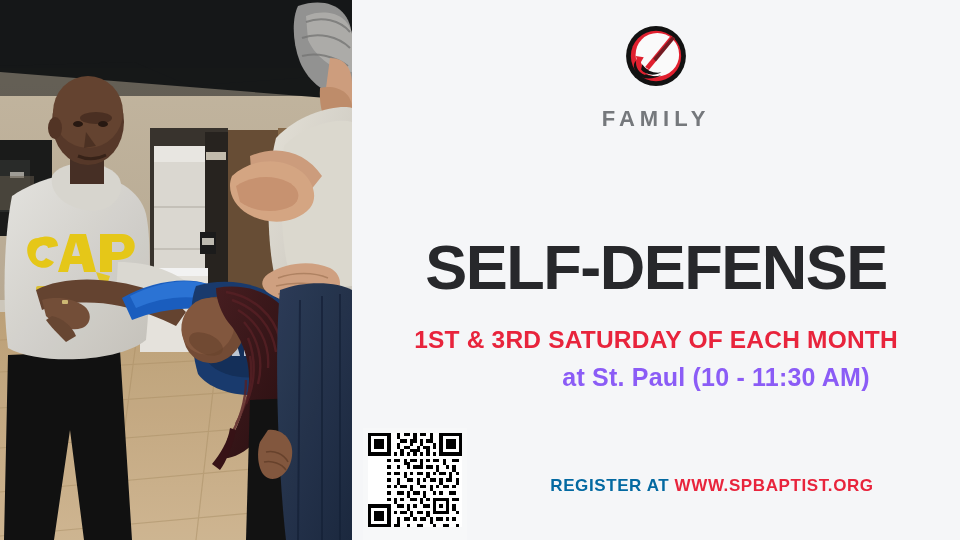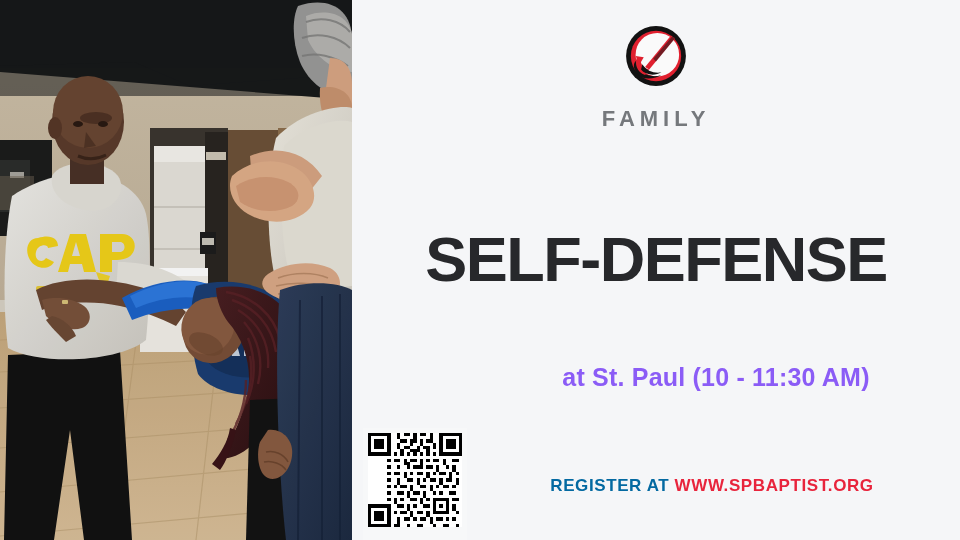--- a/index.html
+++ b/index.html
@@ -52,21 +52,21 @@
   .headline {
     position:absolute; left:0; width:608px;
     text-align:center;
     font-weight:bold;
     font-size:63px;
     line-height:1;
     letter-spacing:-1.5px;
     white-space:nowrap;
   }
   .headline-1 { top:146px; }
-  .headline-2 { top:228px; }
+  .headline-2 { top:236px; }
   .hl-red  { color:#E8243C; }
   .hl-dark { color:#27282B; }
 
   
   .sched-1 {
     position:absolute; left:0; top:326px; width:608px;
     text-align:center;
     font-size:24.5px; font-weight:bold;
     letter-spacing:0.2px;
     color:#E8243C;
@@ -326,20 +326,21 @@
         <path d="M20 50 L32 52 L26 62 Z" fill="#E0202F"></path>
         <path d="M30 62 C36 72 48 76 58 74 C48 80 34 78 28 70 Z" fill="#121212"></path>
       </svg>
     </div>
 
     <div class="kicker">FAMILY</div>
 
 
     <div class="headline headline-2 hl-dark">SELF-DEFENSE</div>
 
+    <div class="sched-1">1ST &amp; 3RD SATURDAY OF EACH MONTH</div>
     <div class="sched-2">at St. Paul  (10 - 11:30 AM)</div>
 
     <div class="qr">
       <svg viewBox="0 0 29 29" shape-rendering="crispEdges" xmlns="http://www.w3.org/2000/svg">
         <rect width="29" height="29" fill="#ffffff"></rect>
         <g fill="#000000">
 
           <rect x="0" y="0" width="7" height="1"></rect>
             <rect x="0" y="6" width="7" height="1"></rect>
           <rect x="0" y="0" width="1" height="7"></rect>

